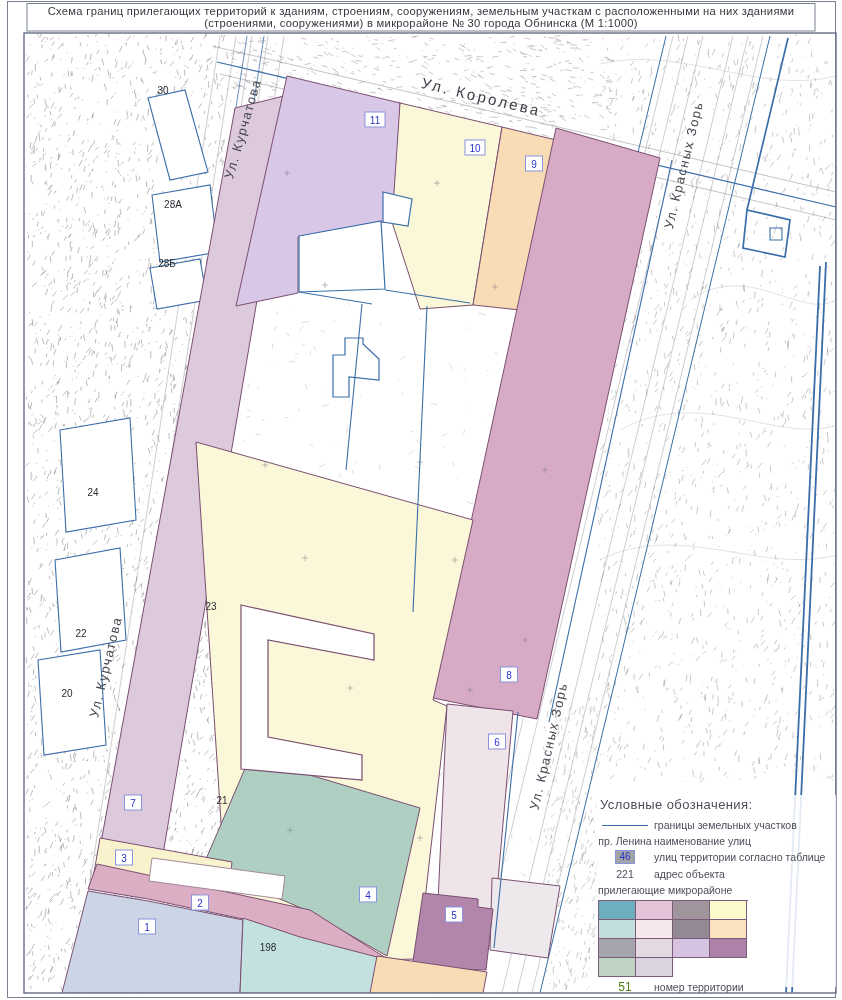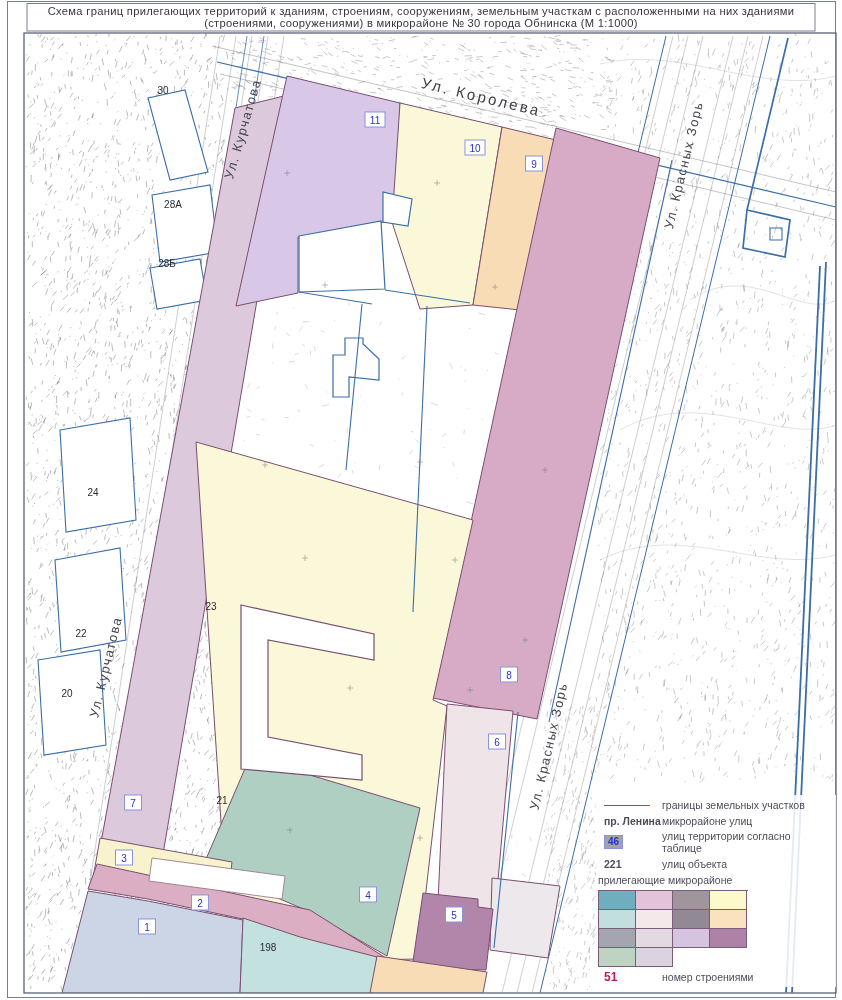--- a/index.html
+++ b/index.html
@@ -10,27 +10,27 @@
   .addr{font-size:10px;fill:#2b2b33;}
   .street{fill:#46464f;letter-spacing:1.5px;font-size:13px;}
   .street-big{fill:#3f3f48;letter-spacing:2.5px;font-size:15px;}
   .tnum{font-size:10px;fill:#2433cc;text-anchor:middle;}
   .tbox{fill:#ffffff;stroke:#8a93dd;stroke-width:1;}
   .title-line{fill:#36363e;font-size:11.2px;text-anchor:middle;letter-spacing:.3px;}
   
   #legend{position:absolute;left:596px;top:795px;width:240px;height:192px;
           background:rgba(255,255,255,.86);color:#4d4d5a;font-size:10.5px;}
   #legend .hdr{font-size:13px;letter-spacing:.4px;margin:2px 0 6px 4px;}
-  #legend .row{display:flex;align-items:center;margin:3px 8px;min-height:13px;}
-  #legend .key{width:58px;flex:0 0 58px;text-align:left;font-weight:bold;}
+  #legend .row{display:flex;align-items:center;margin:3px 0;min-height:13px;}
+  #legend .key{width:58px;flex:0 0 58px;text-align:center;}
   #legend .val{flex:1;}
   .lgline{display:inline-block;width:46px;border-top:1.6px solid #3a6ea8;vertical-align:middle;}
   .numbox{display:inline-block;border:1px solid #8a93dd;color:#2433cc;font-size:10px;
           padding:0 3px;line-height:12px;background:#a3a3a3;}
-  .red{color:#be185d;font-size:12px;}
+  .red{color:#4d7c0f;font-size:12px;}
   #swgrid{display:grid;grid-template-columns:repeat(4,37px);margin:4px 0 3px 2px;
           border-top:1px solid #7a5c78;border-left:1px solid #7a5c78;width:149px;}
   #swgrid div{height:18px;border-right:1px solid #7a5c78;border-bottom:1px solid #7a5c78;}
 </style>
 </head>
 <body>
 
 <div id="stage">
 <svg width="842" height="1000" viewBox="0 0 842 1000">
   <defs>
@@ -209,51 +209,52 @@
             <rect class="tbox" x="-8.5" y="-8" width="17" height="15"></rect>
             <text class="tnum" y="3.5">1</text>
           </g>
     </g>
   </g>
 
   <rect x="24" y="33" width="812" height="960" fill="none" stroke="#59637c" stroke-width="1.3"></rect>
 </svg>
 
 <div id="legend">
+  <div class="hdr">Условные обозначения:</div>
   <div class="row">
     <span class="key"><span class="lgline"></span></span>
     <span class="val">границы земельных участков</span>
   </div>
   <div class="row">
     <span class="key">пр. Ленина</span>
-    <span class="val">микрорайоне улиц</span>
+    <span class="val">наименование улиц</span>
   </div>
   <div class="row">
     <span class="key"><span class="numbox">46</span></span>
     <span class="val">улиц территории согласно таблице</span>
   </div>
   <div class="row">
     <span class="key">221</span>
-    <span class="val">улиц объекта</span>
+    <span class="val">адрес объекта</span>
   </div>
   <div style="margin:4px 0 0 2px;">прилегающие микрорайоне</div>
   <div id="swgrid">
     <div style="background: rgb(111, 174, 190);"></div>
     <div style="background: rgb(227, 195, 216);"></div>
     <div style="background: rgb(160, 149, 156);"></div>
     <div style="background: rgb(252, 249, 203);"></div>
     <div style="background: rgb(194, 222, 221);"></div>
     <div style="background: rgb(244, 232, 234);"></div>
     <div style="background: rgb(147, 137, 149);"></div>
     <div style="background: rgb(250, 226, 190);"></div>
     <div style="background: rgb(165, 165, 176);"></div>
     <div style="background: rgb(226, 217, 227);"></div>
     <div style="background: rgb(214, 195, 225);"></div>
     <div style="background: rgb(174, 130, 168);"></div>
     <div style="background: rgb(191, 211, 194);"></div>
     <div style="background: rgb(219, 211, 224);"></div>
   </div>
   <div class="row">
     <span class="key red">51</span>
-    <span class="val">номер строениями</span>
+    <span class="val">номер территории</span>
   </div>
 </div>
 </div>
 
 </body></html>

